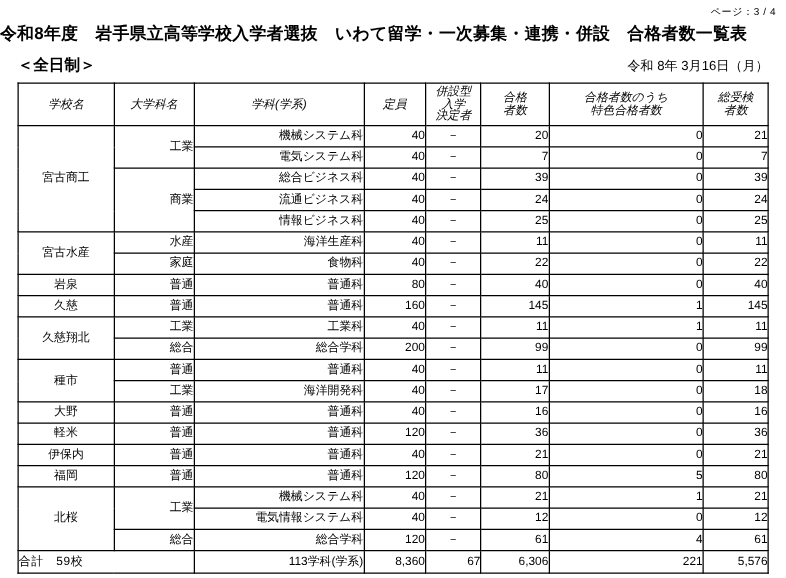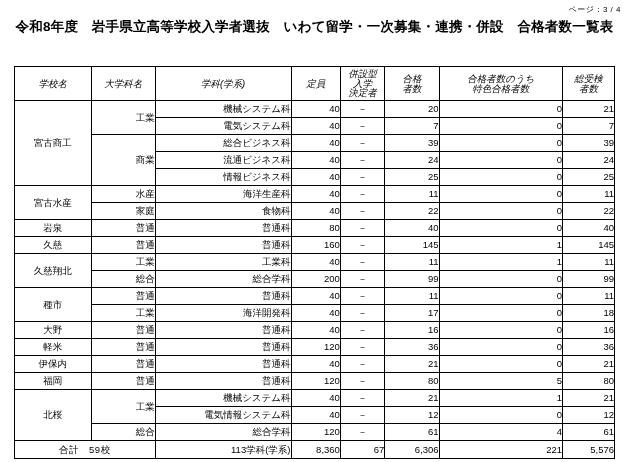--- a/index.html
+++ b/index.html
@@ -27,21 +27,20 @@
     right: 8px;
     font-size: 8px;
     letter-spacing: 0.5px;
     margin-left: 28px;
   }
   .doc-title {
     position: absolute;
     top: 18px;
     left: 0;
     width: 629px;
-    text-align: center;
     font-size: 13.5px;
     font-weight: bold;
     letter-spacing: 0.2px;
   }
   .subhead-row {
     position: absolute;
     top: 44px;
     left: 0;
     width: 629px;
     height: 16px;
@@ -108,34 +107,38 @@
     text-align: right;
     padding-right: 4px;
   }
   td.dash {
     text-align: center;
   }
   tr.total td {
     height: 18px;
   }
   td.total-label {
-    text-align: center;
+    text-align: left;
     padding-left: 3px;
     letter-spacing: 0.5px;
   }
 </style>
 </head>
 <body>
 
 <div class="page">
 
   <div class="page-num">ページ：3 / 4</div>
 
   <div class="doc-title">令和8年度　岩手県立高等学校入学者選抜　いわて留学・一次募集・連携・併設　合格者数一覧表</div>
 
+  <div class="subhead-row">
+    <div class="subhead-left">＜全日制＞</div>
+    <div class="subhead-right">令和  8年  3月16日（月）</div>
+  </div>
 
   <table class="main">
     <colgroup>
       <col style="width:62px">
       <col style="width:52px">
       <col style="width:110px">
       <col style="width:40px">
       <col style="width:36px">
       <col style="width:44px">
       <col style="width:100px">

